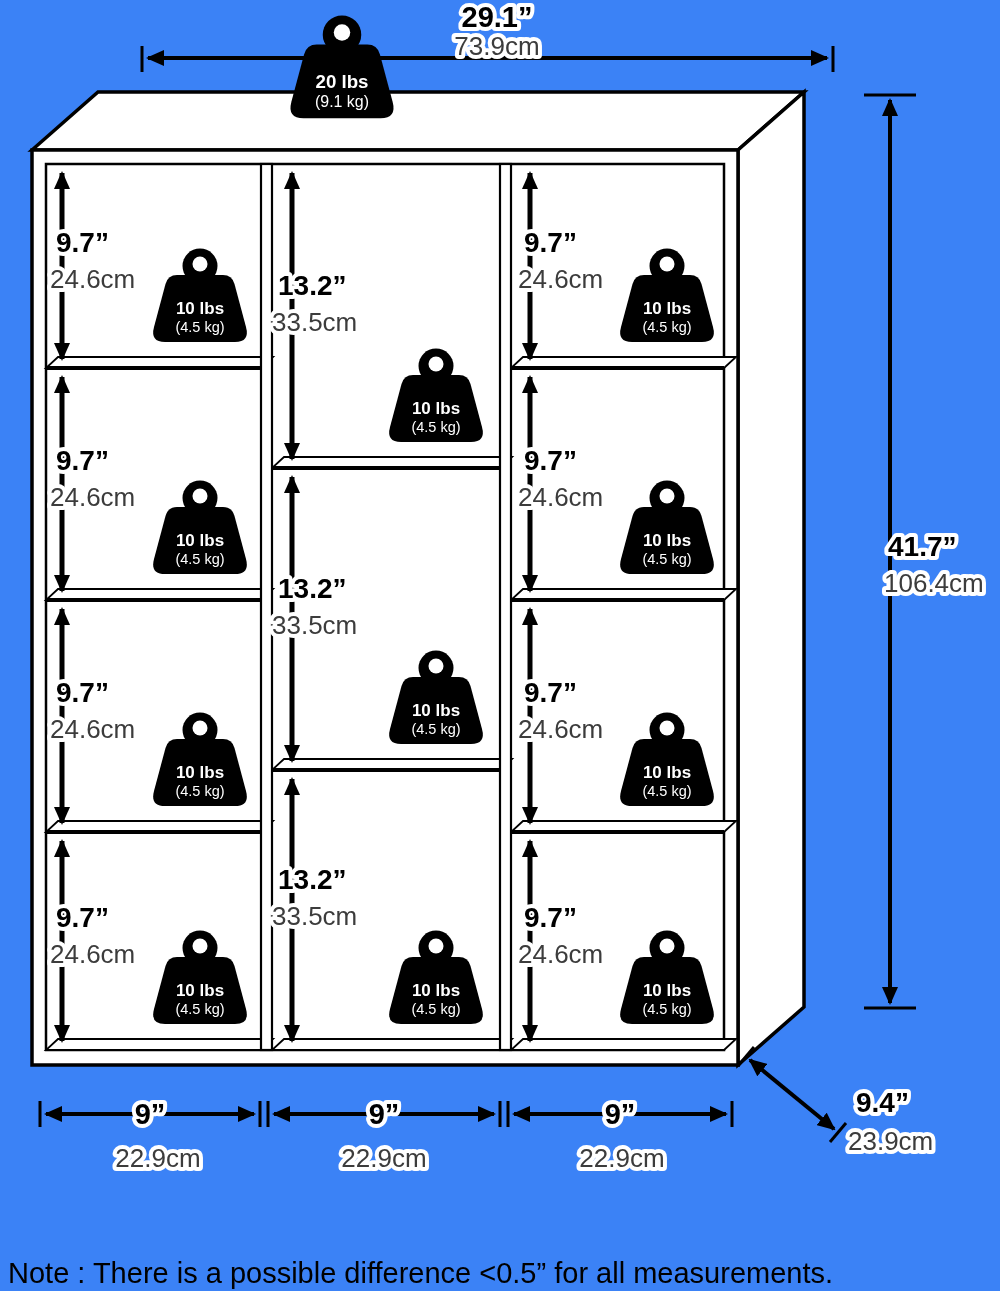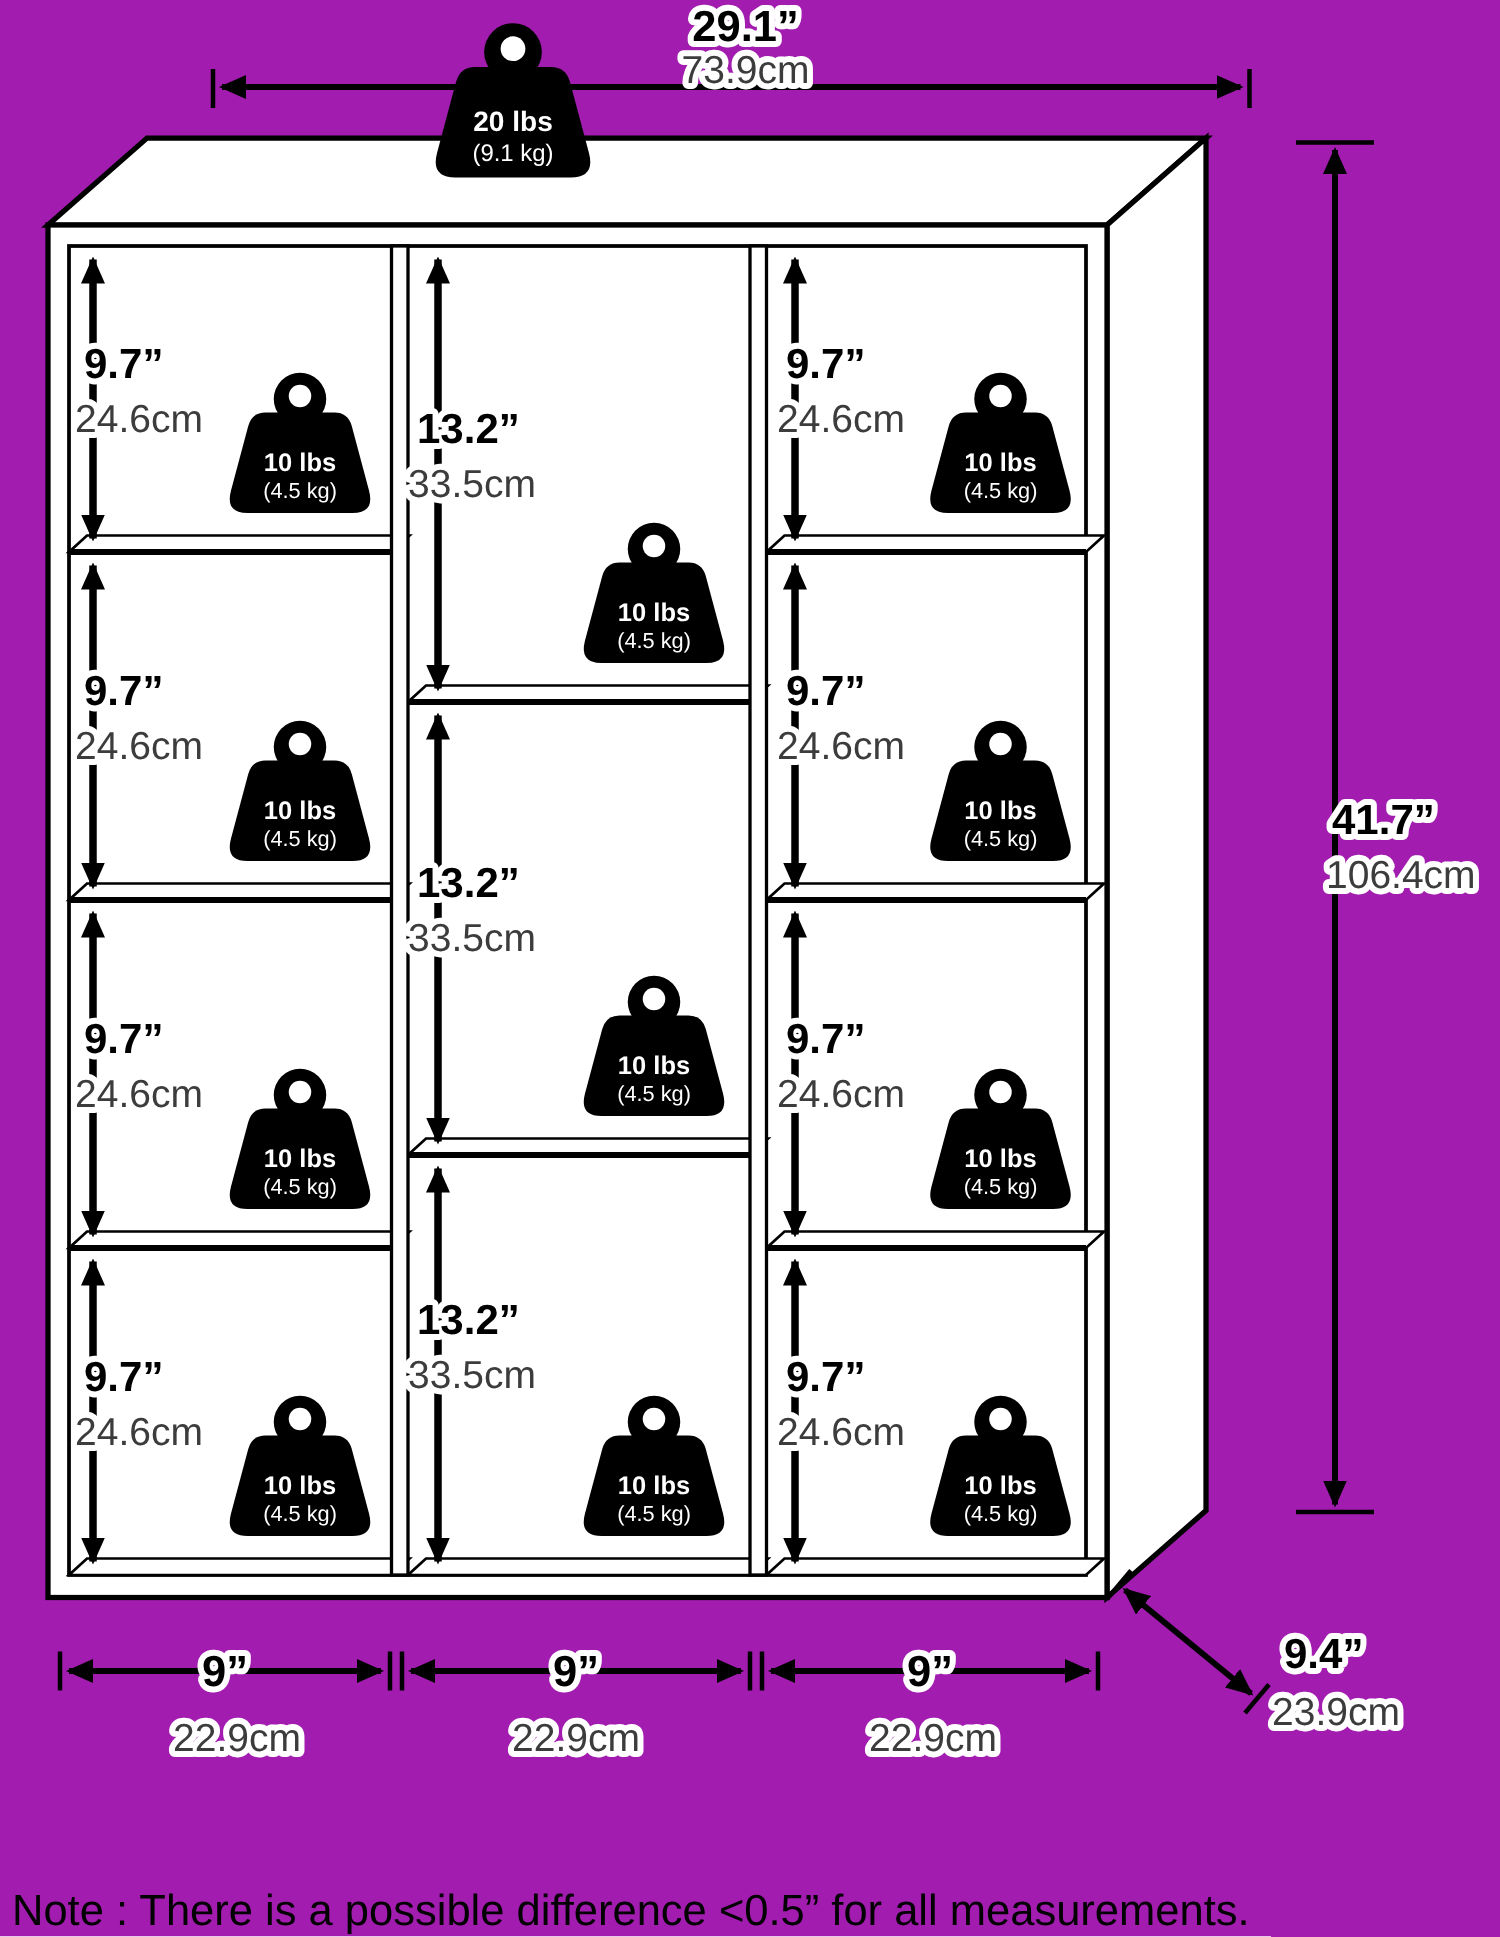--- a/index.html
+++ b/index.html
@@ -1,16 +1,16 @@
 <!DOCTYPE html>
 <html><head>
 <meta charset="utf-8">
 <style>
   html,body{margin:0;padding:0;background:#ffffff;}
-  .page{position:relative;width:1000px;height:1291px;background:#a21caf;overflow:hidden;
+  .page{position:relative;width:1000px;height:1291px;background:#3b82f6;overflow:hidden;
         font-family:"Liberation Sans",sans-serif;}
   svg{display:block;}
   .face{fill:#ffffff;stroke:#000;stroke-width:3.5;stroke-linejoin:miter;}
   .inner{fill:none;stroke:#000;stroke-width:2.5;}
   .part{fill:#ffffff;stroke:#000;stroke-width:2.2;}
   .shelf{fill:#ffffff;stroke:#000;stroke-width:1.8;}
   .shelfEdge{stroke:#000;stroke-width:4;}
   .dline{stroke:#000;stroke-width:4;}
   .aline{stroke:#000;stroke-width:5;}
   .tick{stroke:#000;stroke-width:3;}

